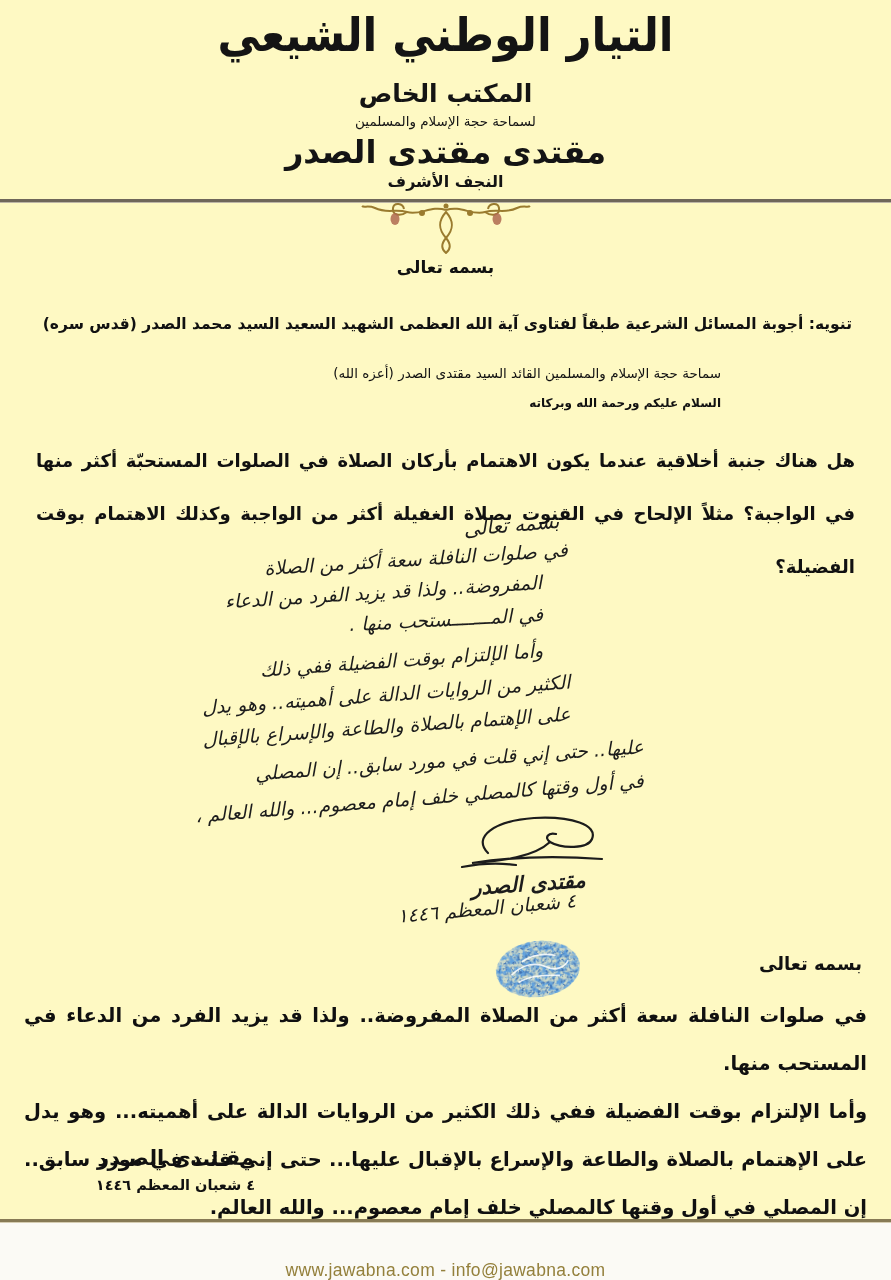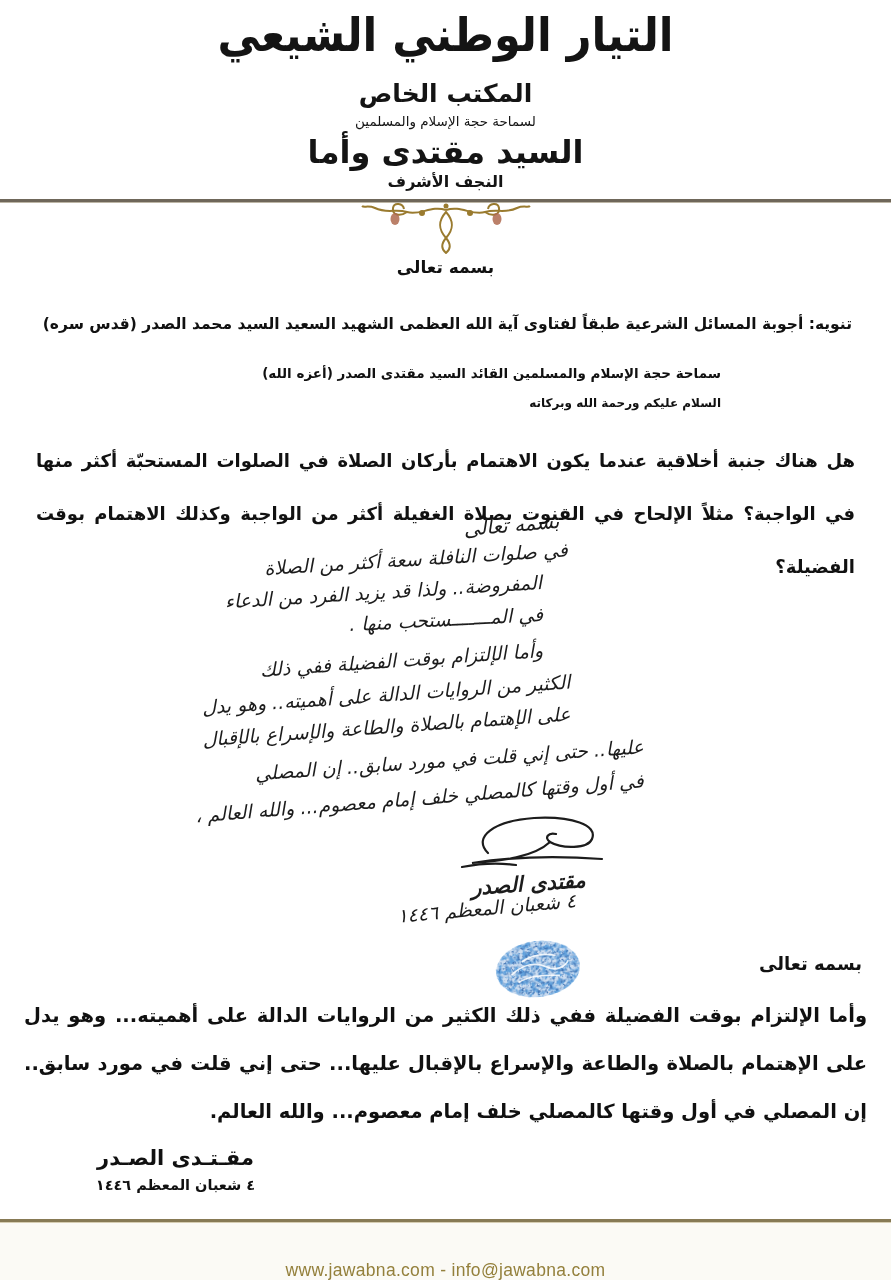--- a/index.html
+++ b/index.html
@@ -1,34 +1,34 @@
 <!DOCTYPE html>
 <html lang="ar"><head>
 <meta charset="utf-8">
 <style>
   html,body{margin:0;padding:0;background:#e8e8e8;}
   .page{
     position:relative;width:891px;height:1280px;margin:0 auto;
-    background:#ffffff;overflow:hidden;
+    background:#fef9c3;overflow:hidden;
     font-family:"DejaVu Sans", sans-serif;color:#111;
   }
   
   .letterhead{position:absolute;top:8px;left:0;width:100%;text-align:center;direction:rtl;color:#141414;}
   .lh-main{font-size:43px;font-weight:bold;letter-spacing:2px;transform:scaleY(1.08);line-height:54px;}
   .lh-office{font-size:25px;font-weight:bold;margin-top:16px;line-height:32px;}
   .lh-eminence{font-size:13.5px;font-weight:normal;margin-top:2px;line-height:18px;}
   .lh-leader{font-size:32px;font-weight:bold;margin-top:2px;line-height:40px;}
   .lh-city{font-size:16px;font-weight:bold;margin-top:2px;line-height:16px;}
   
   .top-rule{position:absolute;top:199px;left:0;width:100%;height:3px;background:#6f675a;border-bottom:1px solid #bdb6a6;}
   .ornament{position:absolute;top:202px;left:50%;transform:translateX(-50%);}
   
   .basmala-top{position:absolute;top:257px;left:0;width:100%;text-align:center;font-size:17px;font-weight:bold;direction:rtl;}
   .notice{position:absolute;top:297px;right:39px;left:36px;direction:rtl;text-align:right;font-size:15.5px;font-weight:bold;line-height:22px;}
-  .addressee{position:absolute;top:351px;right:170px;direction:rtl;text-align:right;font-size:13.5px;font-weight:bold;}
+  .addressee{position:absolute;top:351px;right:170px;direction:rtl;text-align:right;font-size:13.5px;font-weight:normal;}
   .salutation{position:absolute;top:384px;right:170px;direction:rtl;text-align:right;font-size:12px;font-weight:bold;}
   .question{position:absolute;top:416px;right:36px;left:36px;direction:rtl;text-align:justify;font-size:18px;font-weight:bold;line-height:53px;}
   
   .hw-block{position:absolute;top:512px;right:250px;width:545px;direction:rtl;transform:rotate(-1deg);}
   .hw{position:absolute;right:0;white-space:nowrap;font-style:italic;font-size:19px;color:#1c1c1c;letter-spacing:0.5px;transform-origin:right center;}
   .hw-basmala{top:0;right:82px;font-size:20px;transform:rotate(-4deg);}
   .hw-l0{top:30px;right:74px;transform:rotate(-2.5deg);}
   .hw-l1{top:62px;right:100px;transform:rotate(-2.5deg);}
   .hw-l2{top:94px;right:100px;transform:rotate(-2deg);}
   .hw-l3{top:130px;right:100px;transform:rotate(-3deg);}
@@ -55,21 +55,21 @@
 </style>
 </head>
 <body>
 
 <div class="page">
 
   <div class="letterhead">
     <div class="lh-main">التيار الوطني الشيعي</div>
     <div class="lh-office">المكتب الخاص</div>
     <div class="lh-eminence">لسماحة حجة الإسلام والمسلمين</div>
-    <div class="lh-leader">السيد مقتدى وأما</div>
+    <div class="lh-leader">مقتدى مقتدى الصدر</div>
     <div class="lh-city">النجف الأشرف</div>
   </div>
 
   <div class="top-rule"></div>
   <svg class="ornament" width="170" height="52" viewBox="0 0 340 104">
     <g fill="none" stroke="#9a7b2f" stroke-width="4">
       <path d="M170,16 C200,6 222,28 248,20 C272,13 288,24 312,12 C326,6 334,12 338,8"></path>
       <path d="M248,20 c14,10 30,6 28,-8 c-2,-12 -20,-10 -22,2"></path>
       <path d="M170,16 C140,6 118,28 92,20 C68,13 52,24 28,12 C14,6 6,12 2,8"></path>
       <path d="M92,20 c-14,10 -30,6 -28,-8 c2,-12 20,-10 22,2"></path>
@@ -133,20 +133,21 @@
     <ellipse cx="45" cy="31" rx="40" ry="26" fill="#123c7a" filter="url(#mottle2)"></ellipse>
     <g fill="none" stroke="#ffffff" stroke-width="1.6" opacity="0.85">
       <path d="M18,34 C30,24 44,24 54,30 C62,35 72,33 76,26"></path>
       <path d="M24,42 C36,36 54,38 66,40"></path>
       <path d="M30,22 C40,16 56,16 64,20"></path>
     </g>
   </svg>
 
   <div class="basmala-bottom">بسمه تعالى</div>
   <div class="answer">
+    <p>في صلوات النافلة سعة أكثر من الصلاة المفروضة.. ولذا قد يزيد الفرد من الدعاء في المستحب منها.</p>
     <p>وأما الإلتزام بوقت الفضيلة ففي ذلك الكثير من الروايات الدالة على أهميته... وهو يدل على الإهتمام بالصلاة والطاعة والإسراع بالإقبال عليها... حتى إني قلت في مورد سابق.. إن المصلي في أول وقتها كالمصلي خلف إمام معصوم... والله العالم.</p>
   </div>
 
   <div class="signer">
     <div class="signer-name">مقـتـدى الصـدر</div>
     <div class="signer-date">٤ شعبان المعظم ١٤٤٦</div>
   </div>
 
   <div class="footer-band"></div>
   <div class="footer-rule"></div>

